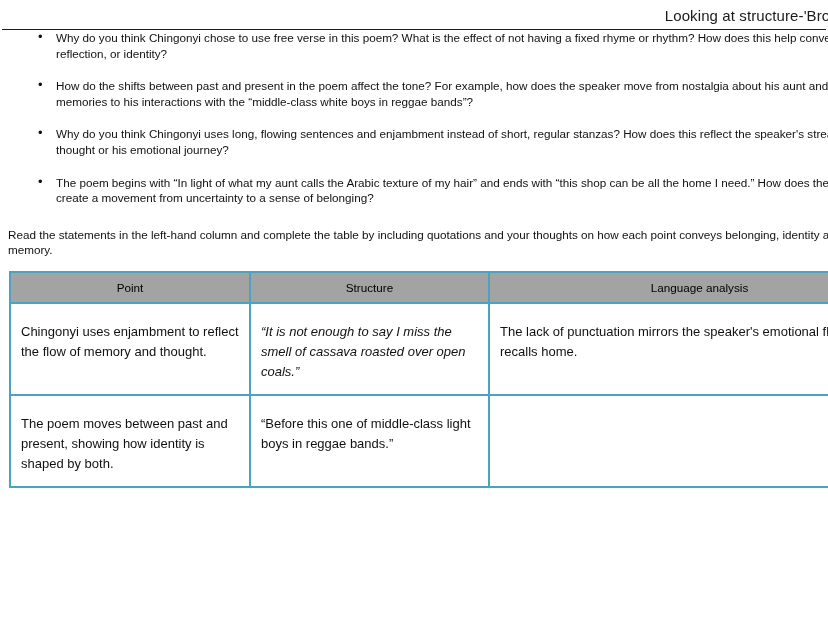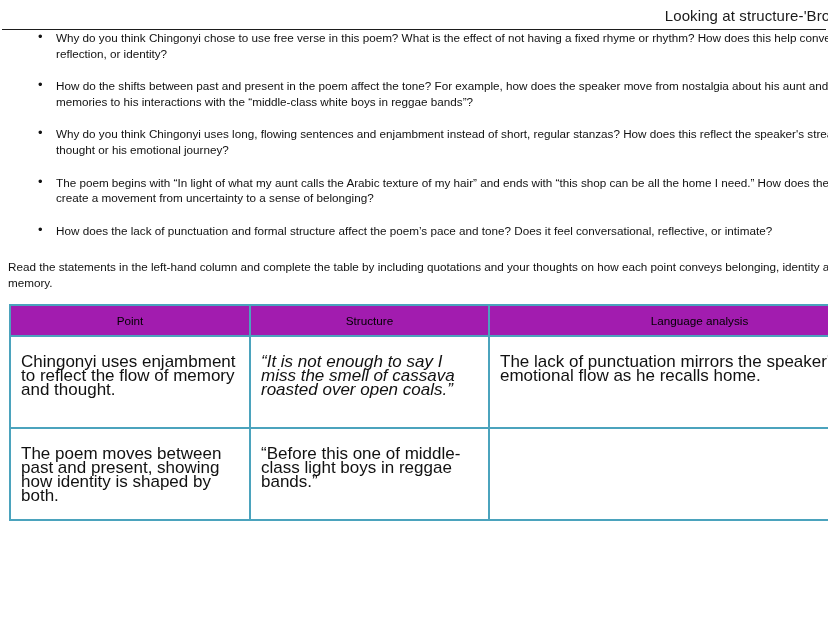--- a/index.html
+++ b/index.html
@@ -121,35 +121,35 @@
     border-collapse: collapse;
     table-layout: fixed;
     width: 900px;
     border: 2px solid #4ba3bd;
   }
   table.analysis col.c1 { width: 240px; }
   table.analysis col.c2 { width: 239px; }
   table.analysis col.c3 { width: 421px; }
 
   table.analysis th {
-    background: #a21caf;
+    background: #a3a3a3;
     border: 2px solid #4ba3bd;
     font-weight: normal;
     font-size: 11.7px;
     line-height: 15px;
     text-align: center;
     padding: 7px 4px 7px 4px;
     color: #000000;
   }
   table.analysis td {
     border: 2px solid #4ba3bd;
     vertical-align: top;
     padding: 18px 10px 10px 10px;
-    font-size: 17px;
-    line-height: 14px;
+    font-size: 13px;
+    line-height: 20px;
     height: 62px;
     color: #111111;
   }
   td.quote-italic { font-style: italic; font-weight: 500; }
   td.quote-plain  { font-style: normal; }
   td.empty-cell { }
 </style>
 </head>
 <body>
 
@@ -166,23 +166,20 @@
       <span class="bullet-text">Why do you think Chingonyi chose to use free verse in this poem? What is the effect of not having a fixed rhyme or rhythm? How does this help convey memory, reflection, or identity?</span>
     </li>
     <li>
       <span class="bullet-text">How do the shifts between past and present in the poem affect the tone? For example, how does the speaker move from nostalgia about his aunt and childhood memories to his interactions with the “middle-class white boys in reggae bands”?</span>
     </li>
     <li>
       <span class="bullet-text">Why do you think Chingonyi uses long, flowing sentences and enjambment instead of short, regular stanzas? How does this reflect the speaker's stream of thought or his emotional journey?</span>
     </li>
     <li>
       <span class="bullet-text">The poem begins with “In light of what my aunt calls the Arabic texture of my hair” and ends with “this shop can be all the home I need.” How does the structure create a movement from uncertainty to a sense of belonging?</span>
-    </li>
-    <li>
-      <span class="bullet-text">How does the lack of punctuation and formal structure affect the poem’s pace and tone? Does it feel conversational, reflective, or intimate?</span>
     </li>
   </ul>
 
 
 
   <p class="instruction">Read the statements in the left-hand column and complete the table by including quotations and your thoughts on how each point conveys belonging, identity and memory.</p>
 
   <div class="table-wrap">
     <table class="analysis">
       <colgroup>

